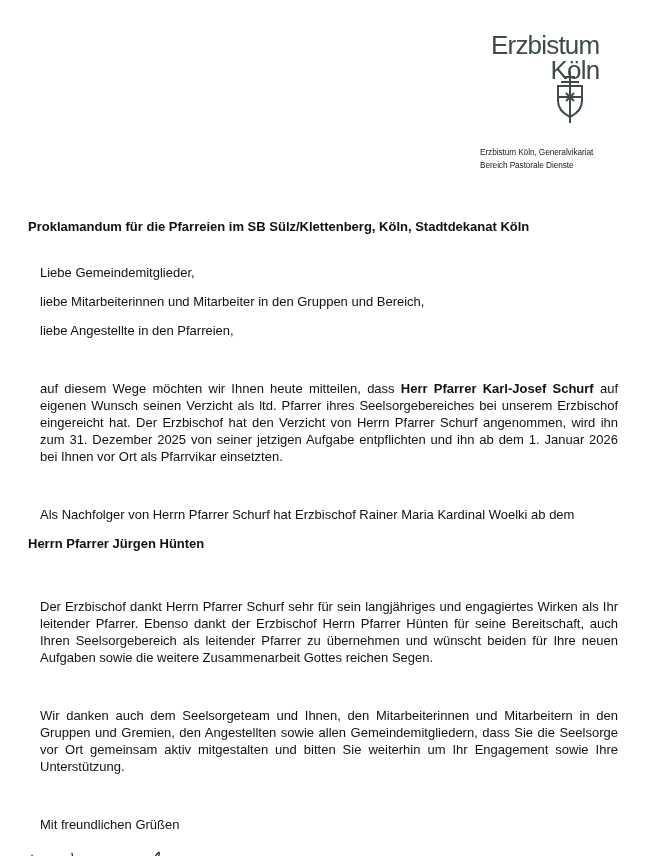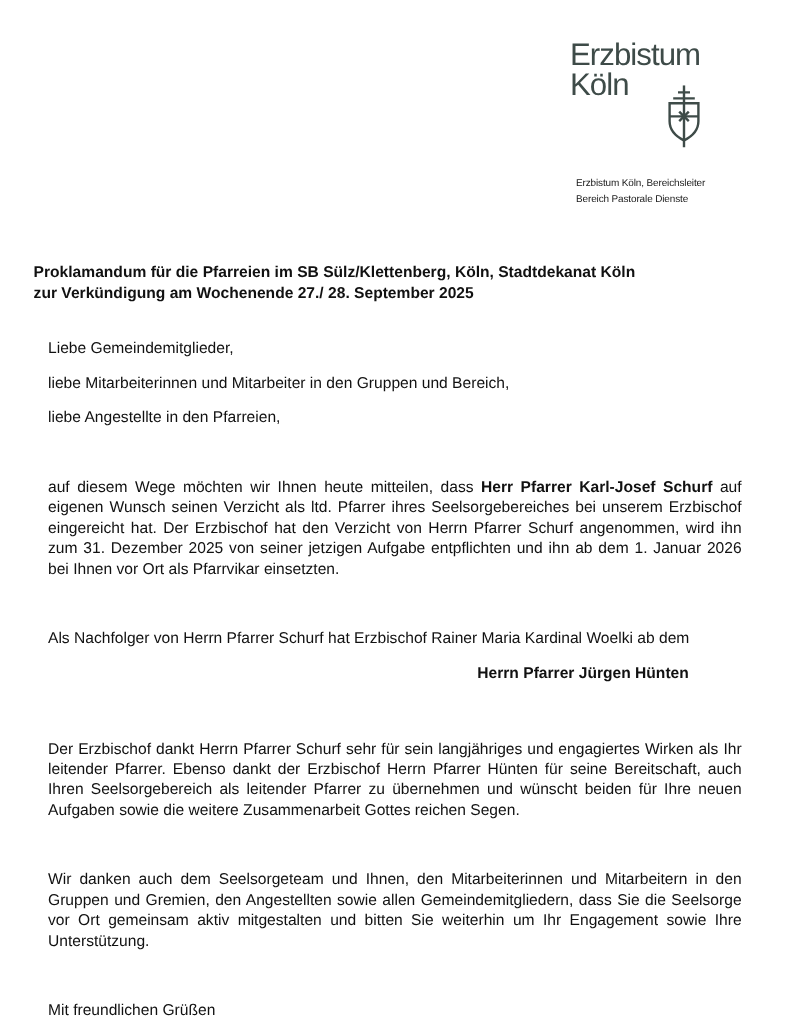--- a/index.html
+++ b/index.html
@@ -2,22 +2,23 @@
 <html><head>
 <meta charset="utf-8">
 <style>
   html, body { margin: 0; padding: 0; background: #ffffff; }
   body {
     width: 663px; height: 856px; position: relative; overflow: hidden;
     font-family: "Liberation Sans", "DejaVu Sans", sans-serif;
     color: #111111;
   }
   .logo {
-    position: absolute; left: 475px; top: 33px;
+    position: absolute; left: 491px; top: 33px;
     color: #3e4b48;
+    text-align: right;
   }
   .logo-line {
     font-family: "Liberation Sans", sans-serif;
     font-size: 26px; line-height: 25px; letter-spacing: -0.8px;
     font-weight: normal; display: block;
   }
   .emblem {
     position: absolute; left: 556px; top: 71px; width: 28px; height: 52px;
   }
   .sender {
@@ -29,21 +30,21 @@
     font-size: 13px; line-height: 17px;
   }
   .head-line { font-weight: bold; margin: 0; }
   .italic {
     font-style: italic; text-align: justify; margin: 0;
   }
   p { margin: 12px; }
   .gap { height: 17px; }
   .justify { text-align: justify; }
   .center-name {
-    font-weight: bold; text-align: right; margin: 0; padding-right: 56px;
+    font-weight: bold; text-align: left; margin: 0; padding-right: 56px;
   }
   .signature {
     width: 200px; height: 38px; margin: 4px 0 0 0; display: block;
   }
 </style>
 </head>
 <body>
 
 <div class="logo">
   <span class="logo-line">Erzbistum</span>
@@ -56,27 +57,26 @@
     <line x1="9" y1="6" x2="19" y2="6"></line>
     <line x1="5" y1="11" x2="23" y2="11"></line>
     <path d="M2 15 L26 15 L26 30 Q26 40 14 46 Q2 40 2 30 Z"></path>
     <line x1="2" y1="26" x2="26" y2="26"></line>
     <line x1="10" y1="22" x2="18" y2="30"></line>
     <line x1="18" y1="22" x2="10" y2="30"></line>
   </g>
 </svg>
 
 <div class="sender">
-  <div>Erzbistum Köln, Bereichsleiter</div>
+  <div>Erzbistum Köln, Generalvikariat</div>
   <div>Bereich Pastorale Dienste</div>
 </div>
 
 <div class="content">
   <p class="head-line">Proklamandum für die Pfarreien im SB Sülz/Klettenberg, Köln, Stadtdekanat Köln</p>
-  <p class="head-line">zur Verkündigung am Wochenende 27./ 28. September 2025</p>
 
   <div class="gap"></div>
 
   <p>Liebe Gemeindemitglieder,</p>
   <p>liebe Mitarbeiterinnen und Mitarbeiter in den Gruppen und Bereich,</p>
   <p>liebe Angestellte in den Pfarreien,</p>
 
   <div class="gap"></div>
 
   <p class="justify"><span>auf diesem Wege möchten wir Ihnen heute mitteilen, dass </span><b>Herr Pfarrer Karl-Josef Schurf</b><span> auf eigenen Wunsch seinen Verzicht als ltd. Pfarrer ihres Seelsorgebereiches bei unserem Erzbischof eingereicht hat. Der Erzbischof hat den Verzicht von Herrn Pfarrer Schurf angenommen, wird ihn zum 31. Dezember 2025 von seiner jetzigen Aufgabe entpflichten und ihn ab dem 1. Januar 2026 bei Ihnen vor Ort als Pfarrvikar einsetzten.</span></p>

